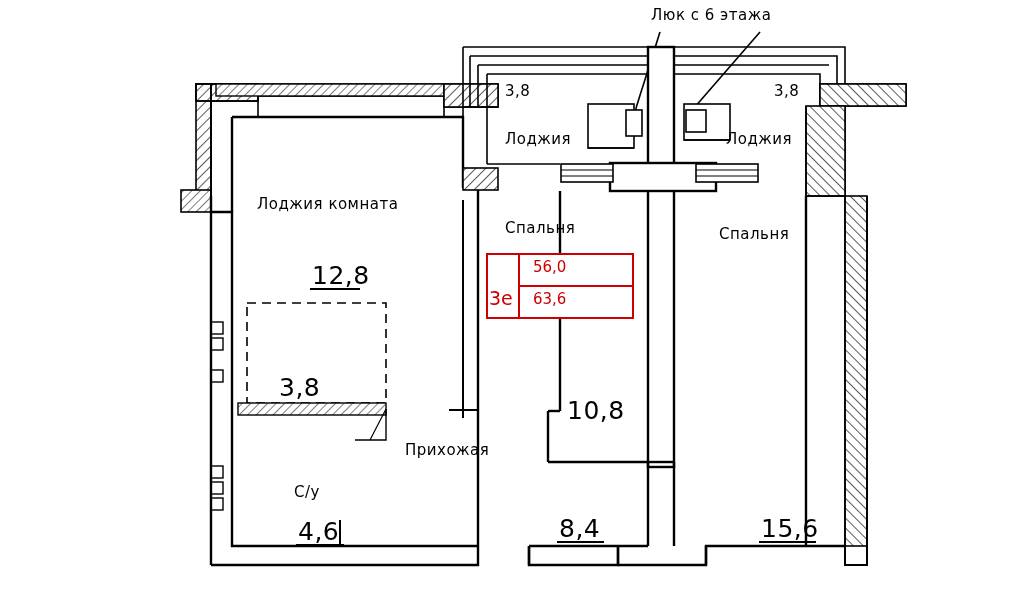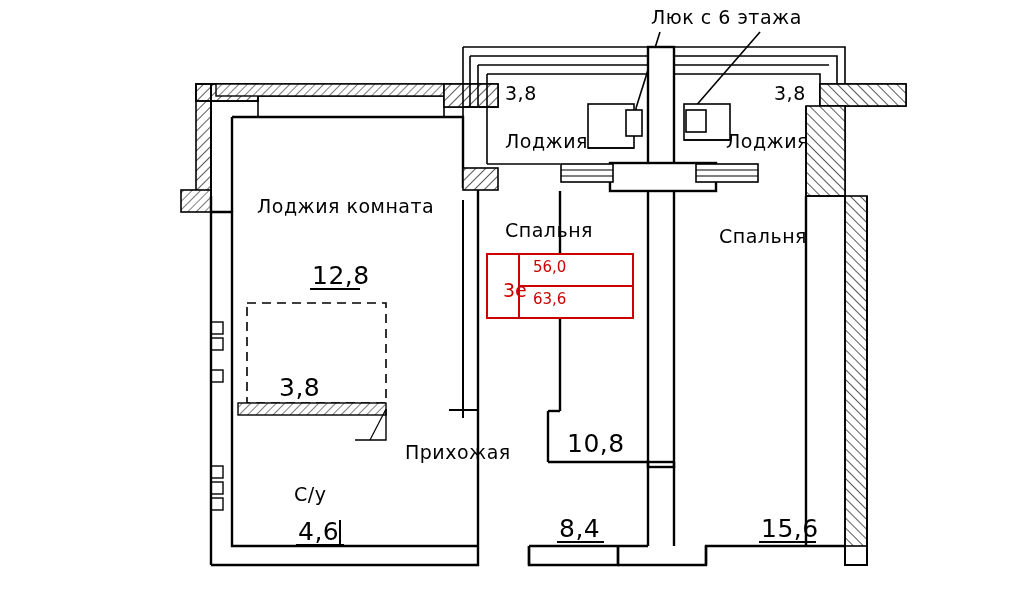--- a/index.html
+++ b/index.html
@@ -24,21 +24,21 @@
     position: absolute;
     left: 0; top: 0;
     width: 1023px;
     height: 595px;
   }
   .lbl {
     position: absolute;
     white-space: nowrap;
     color: #000000;
     font-family: "DejaVu Sans", sans-serif;
-    font-size: 19px;
+    font-size: 15px;
     letter-spacing: 0.5px;
   }
   .lbl.area { font-size: 25px; }
   .badge-text {
     position: absolute;
     white-space: nowrap;
     color: #cc0000;
     font-family: "DejaVu Sans", sans-serif;
     font-size: 15px;
   }
@@ -209,27 +209,27 @@
   <div class="lbl area" style="left:312px; top:261px;">12,8</div>
   <div class="underline" style="left:310px; top:288px; width:50px;"></div>
 
   <div class="lbl area" style="left:279px; top:373px;">3,8</div>
 
   <div class="lbl" style="left:294px; top:455px;margin-top:28px;">С/у</div>
   <div class="lbl area" style="left:298px; top:517px;">4,6</div>
   <div class="underline" style="left:296px; top:544px; width:48px;"></div>
 
   <div class="lbl" style="left:405px; top:441px;">Прихожая</div>
-  <div class="lbl area" style="left:567px; top:429px;">10,8</div>
+  <div class="lbl area" style="left:567px; top:396px;">10,8</div>
 
   <div class="lbl" style="left:505px; top:219px;">Спальня</div>
   <div class="lbl area" style="left:559px; top:514px;">8,4</div>
   <div class="underline" style="left:557px; top:541px; width:47px;"></div>
 
   <div class="lbl" style="left:719px; top:225px;">Спальня</div>
   <div class="lbl area" style="left:761px; top:514px;">15,6</div>
   <div class="underline" style="left:759px; top:541px; width:57px;"></div>
 
-  <div class="badge-code" style="left:489px; top:279px;padding-left:14px;">3е</div>
+  <div class="badge-code" style="left:489px; top:287px;">3е</div>
   <div class="badge-text" style="left:533px; top:258px;">56,0</div>
   <div class="badge-text" style="left:533px; top:290px;">63,6</div>
 
 </div>
 
 </body></html>

